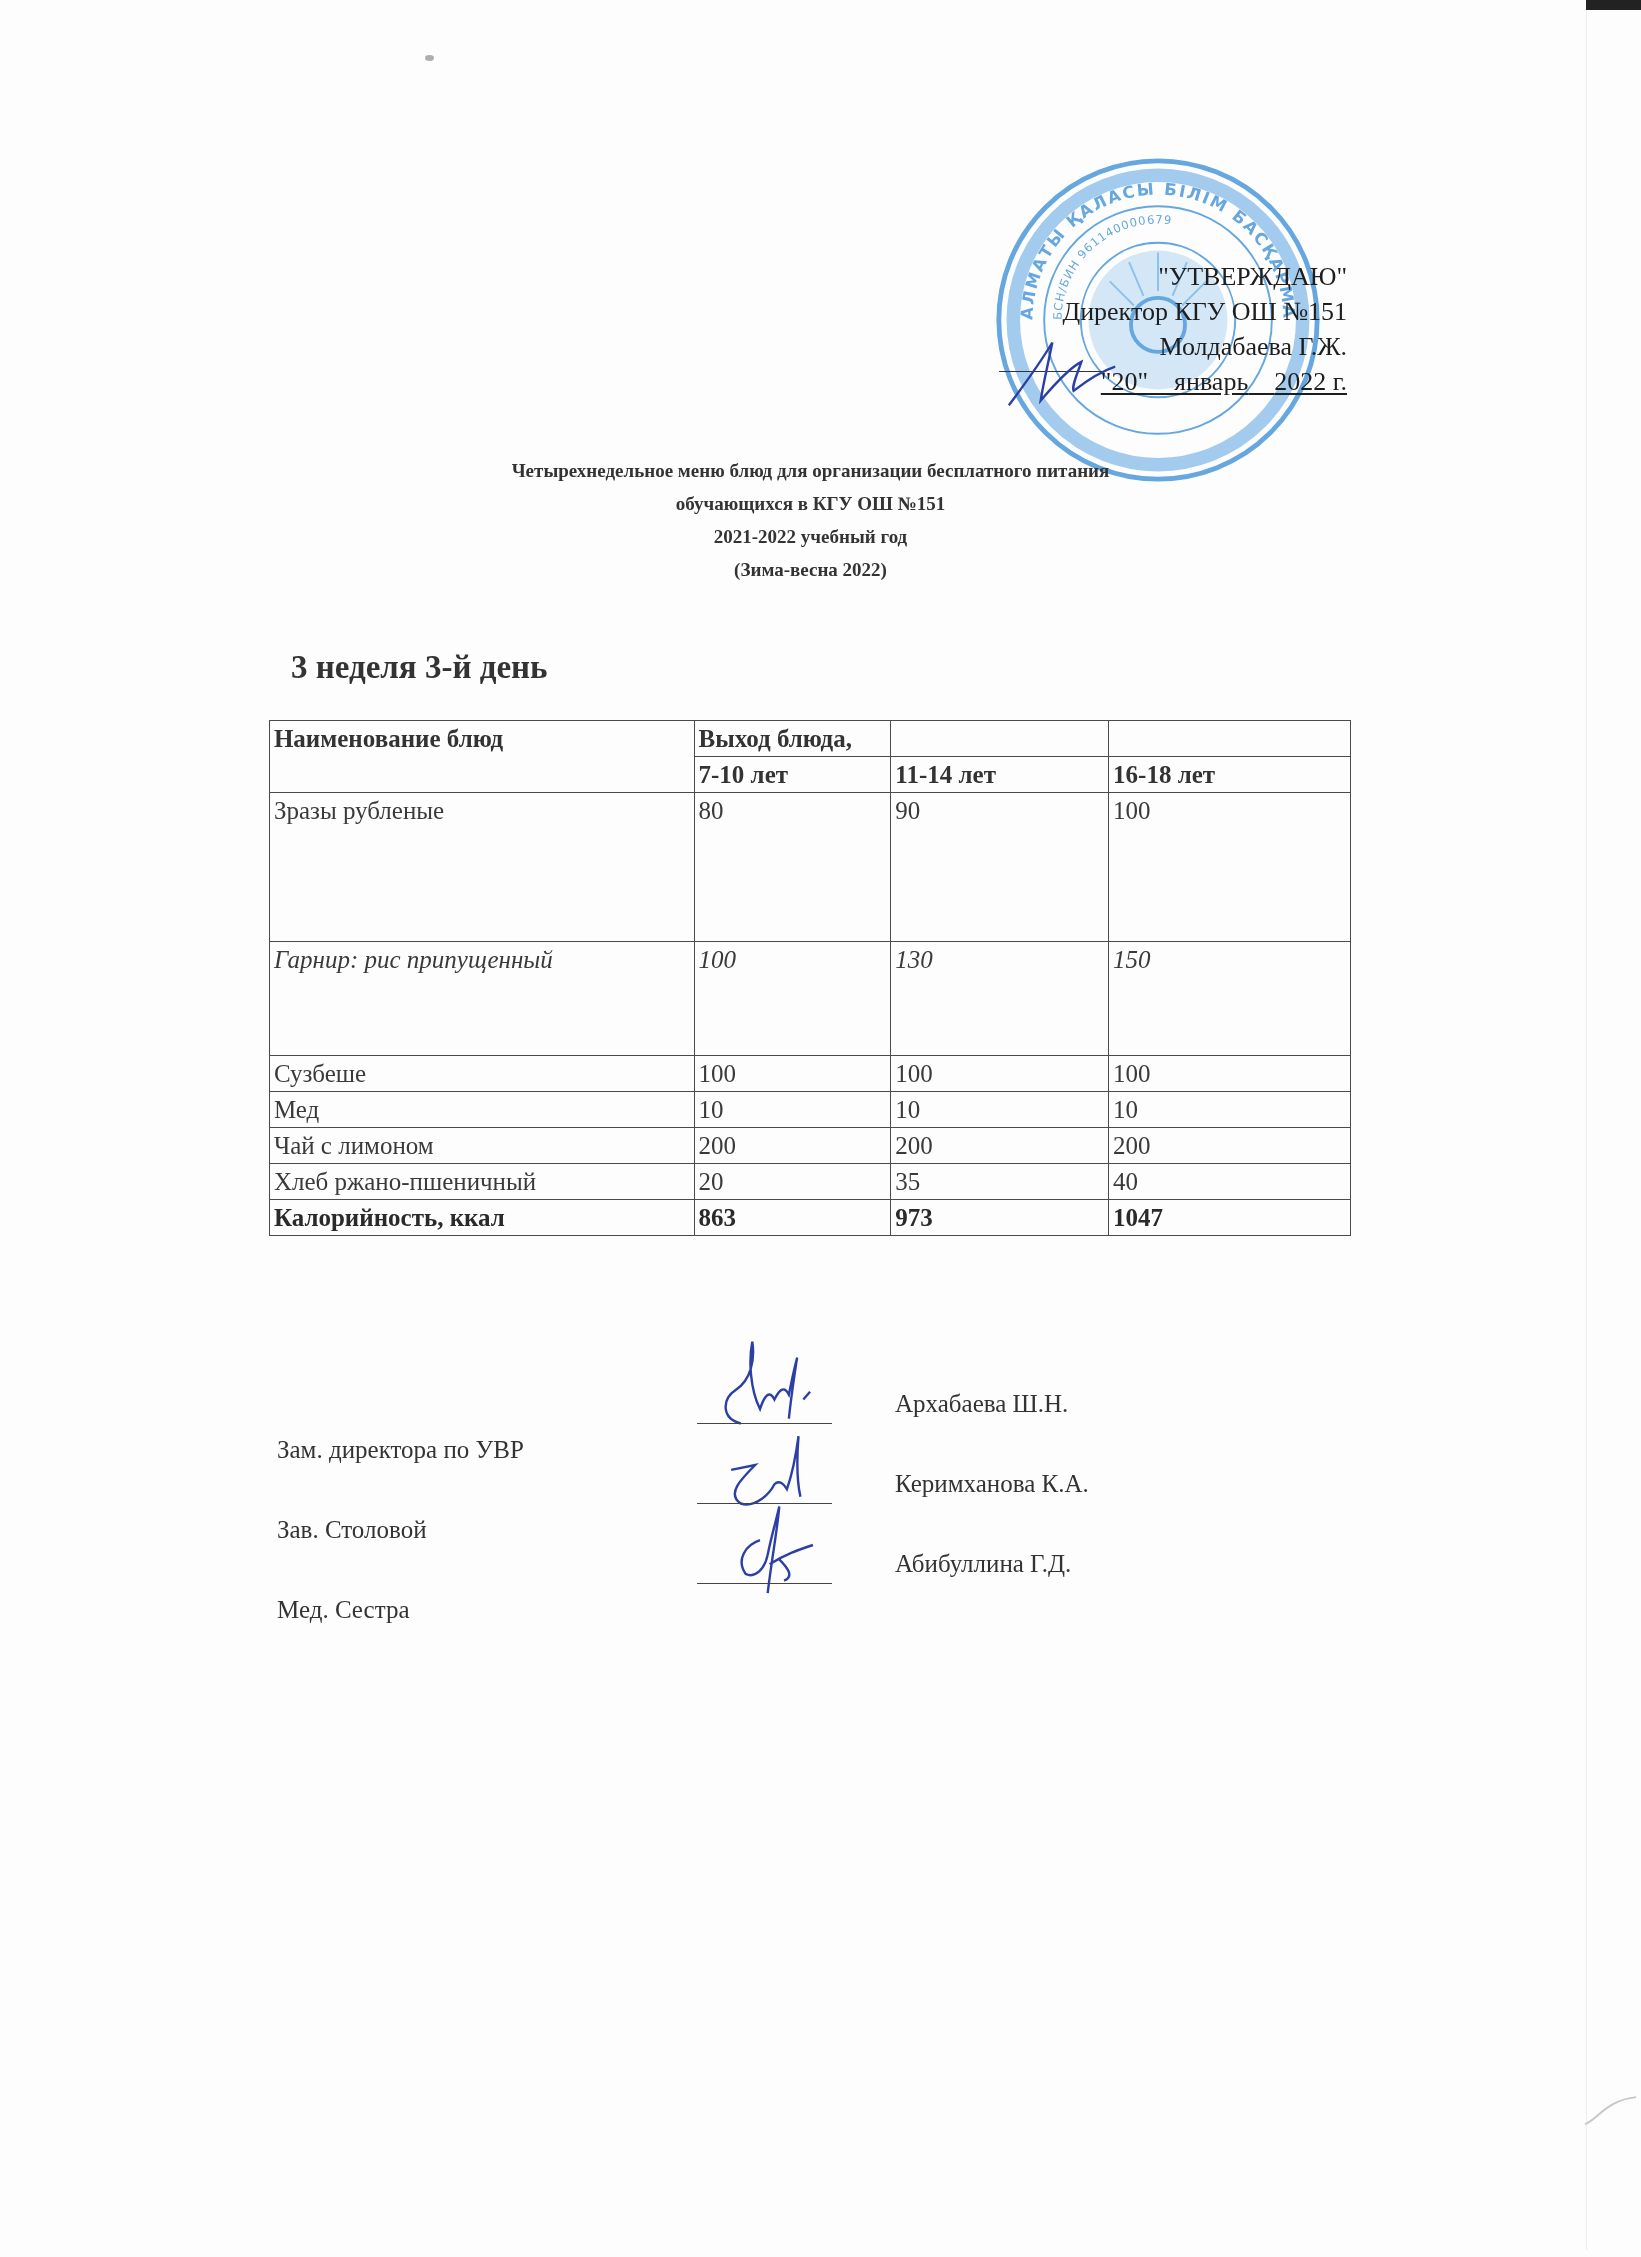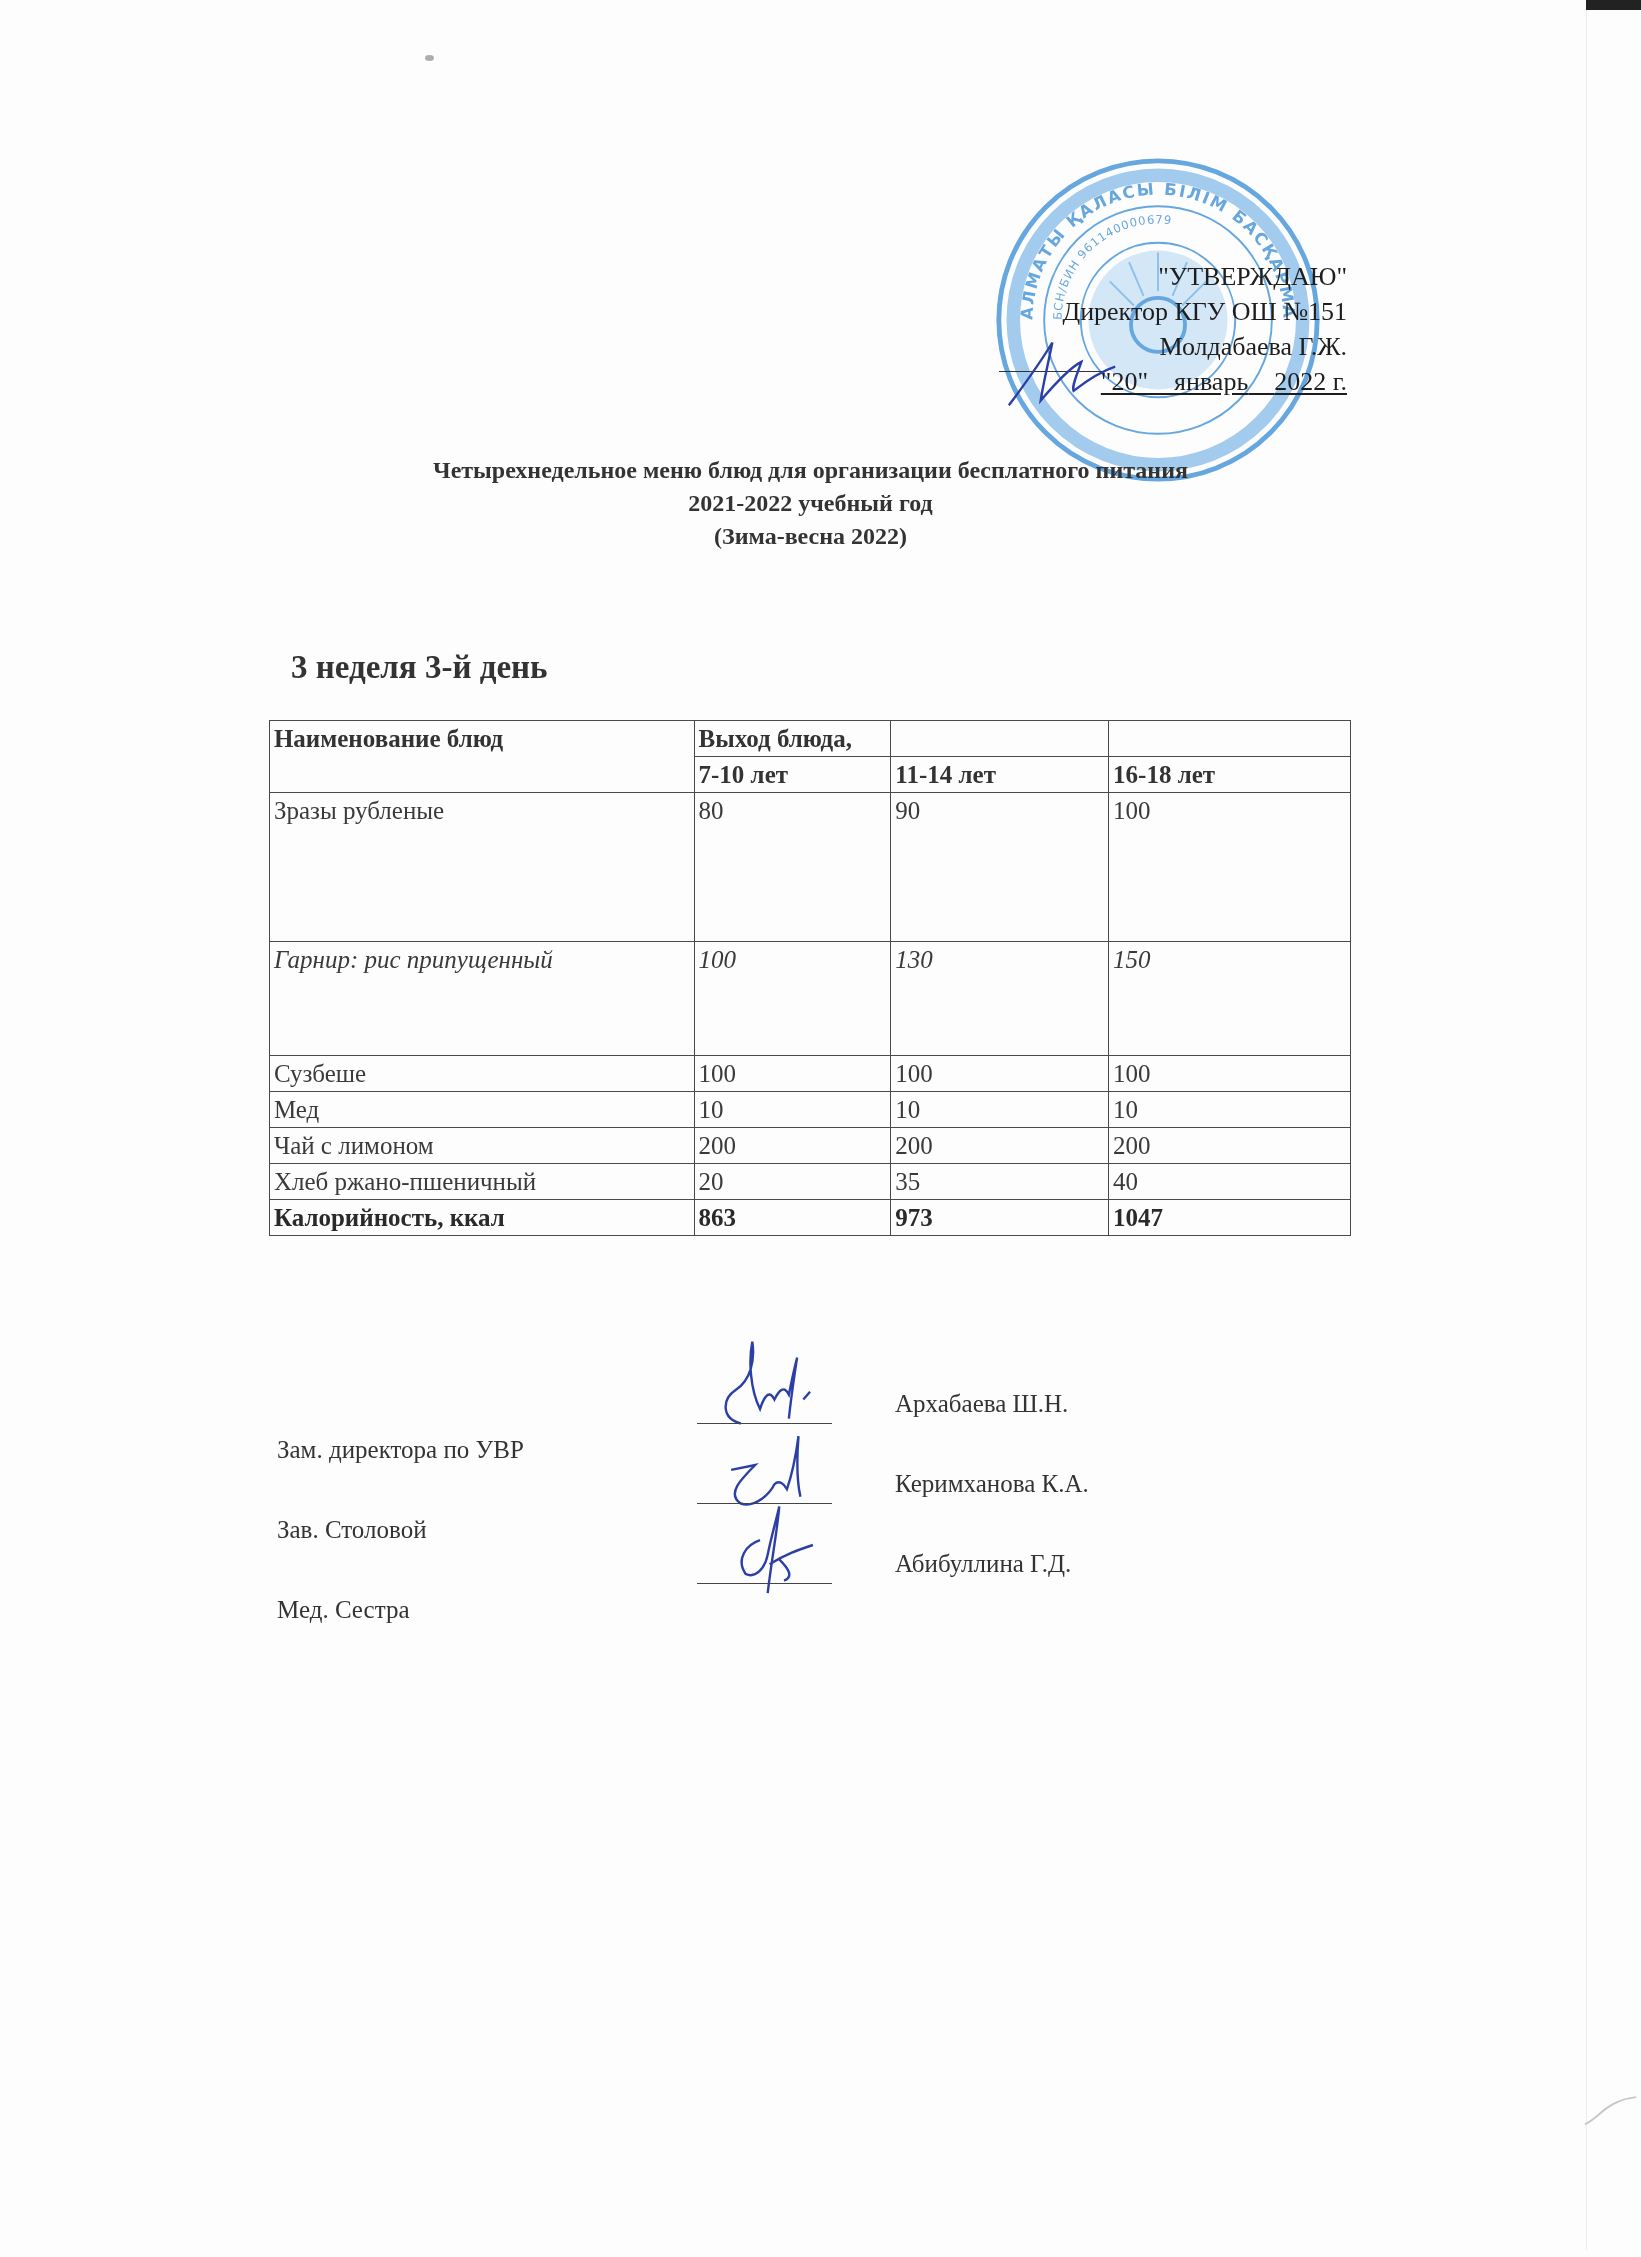--- a/index.html
+++ b/index.html
@@ -18,21 +18,21 @@
     .stamp { position: absolute; left: 994px; top: 156px; width: 328px; height: 328px; opacity: .78; }
 
     
     .approve { position: absolute; right: 294px; top: 259px; text-align: right; font-size: 26px; line-height: 35px; color: #1e1e1e; }
     .approve div { white-space: pre; }
     .approve .uline { text-decoration: underline; text-underline-offset: 2.9px; }
     .sign-line-dir { position: absolute; left: 999px; top: 371px; width: 106px; border-top: 1.9px solid #333; }
     .dir-signature { position: absolute; left: 1004px; top: 328px; width: 116px; height: 87px; }
 
     
-    .title { position: absolute; left: 241px; width: 1139px; top: 454px; text-align: center; font-weight: bold; font-size: 24px; line-height: 33px; color: #333; }
+    .title { position: absolute; left: 241px; width: 1139px; top: 454px; text-align: center; font-weight: bold; font-size: 19px; line-height: 33px; color: #333; }
     .subtitle-day { position: absolute; left: 270px; top: 649px; font-weight: bold; font-size: 33px; color: #333; margin-left: 21px; }
 
     
     table.menu { position: absolute; left: 269px; top: 720px; width: 1082px; border-collapse: collapse; font-size: 25px; color: #3a3a3a; }
     table.menu td { border: 1.9px solid #4a4a4a; padding: 0 3.9px; vertical-align: top; height: 35px; line-height: 35px; }
     table.menu td.num { }
     table.menu .hdr { font-weight: bold; color: #333; }
     table.menu tr.tall1 td { height: 148px; }
     table.menu tr.tall2 td { height: 113px; font-style: italic; }
     table.menu tr.total td { font-weight: bold; color: #2a2a2a; }
@@ -87,20 +87,21 @@
   <div>Молдабаева Г.Ж.</div>
   <div class="uline"><span>"20"</span>    <span>январь</span>    <span>2022 г.</span></div>
 </div>
 <div class="sign-line-dir"></div>
 <svg class="dir-signature" viewBox="0 0 120 90">
   <path d="M5 80 C 20 60, 35 40, 50 15 C 45 40, 40 60, 38 75 C 55 55, 70 40, 80 35 C 75 50, 70 60, 72 65 C 85 55, 100 45, 115 40" stroke="#2b3fa6" stroke-width="2.5" fill="none"></path>
 </svg>
 
 <div class="title">
   <div>Четырехнедельное меню блюд для организации бесплатного питания</div>
+  <div>обучающихся в КГУ ОШ №151</div>
   <div>2021-2022 учебный год</div>
   <div>(Зима-весна 2022)</div>
 </div>
 
 <div class="subtitle-day">3 неделя 3-й день</div>
 
 <table class="menu">
   <colgroup>
       <col class="c1">
       <col class="c2">

